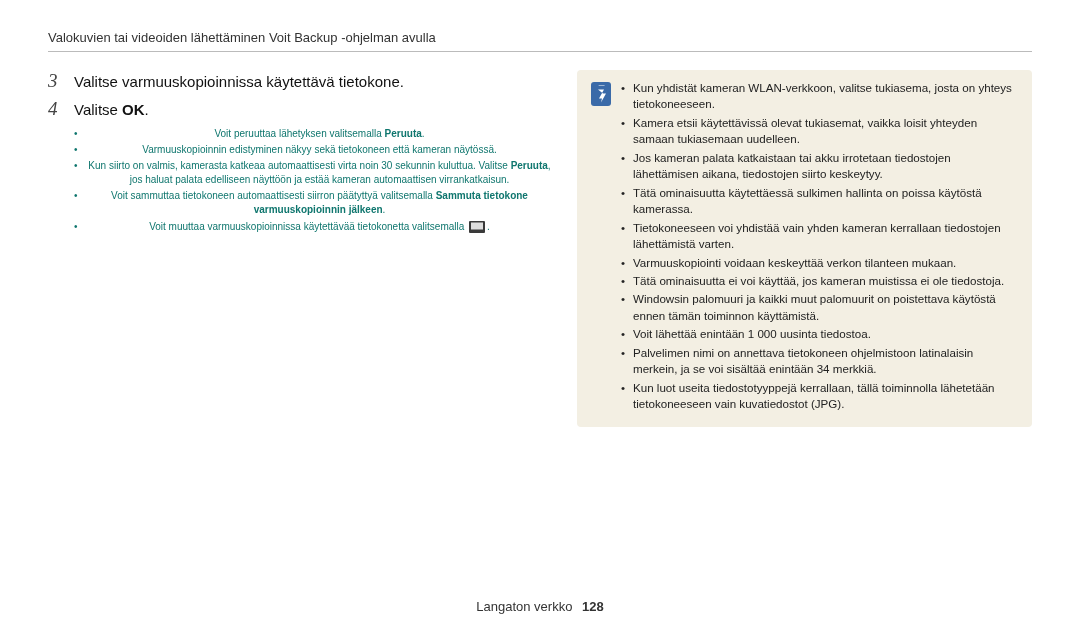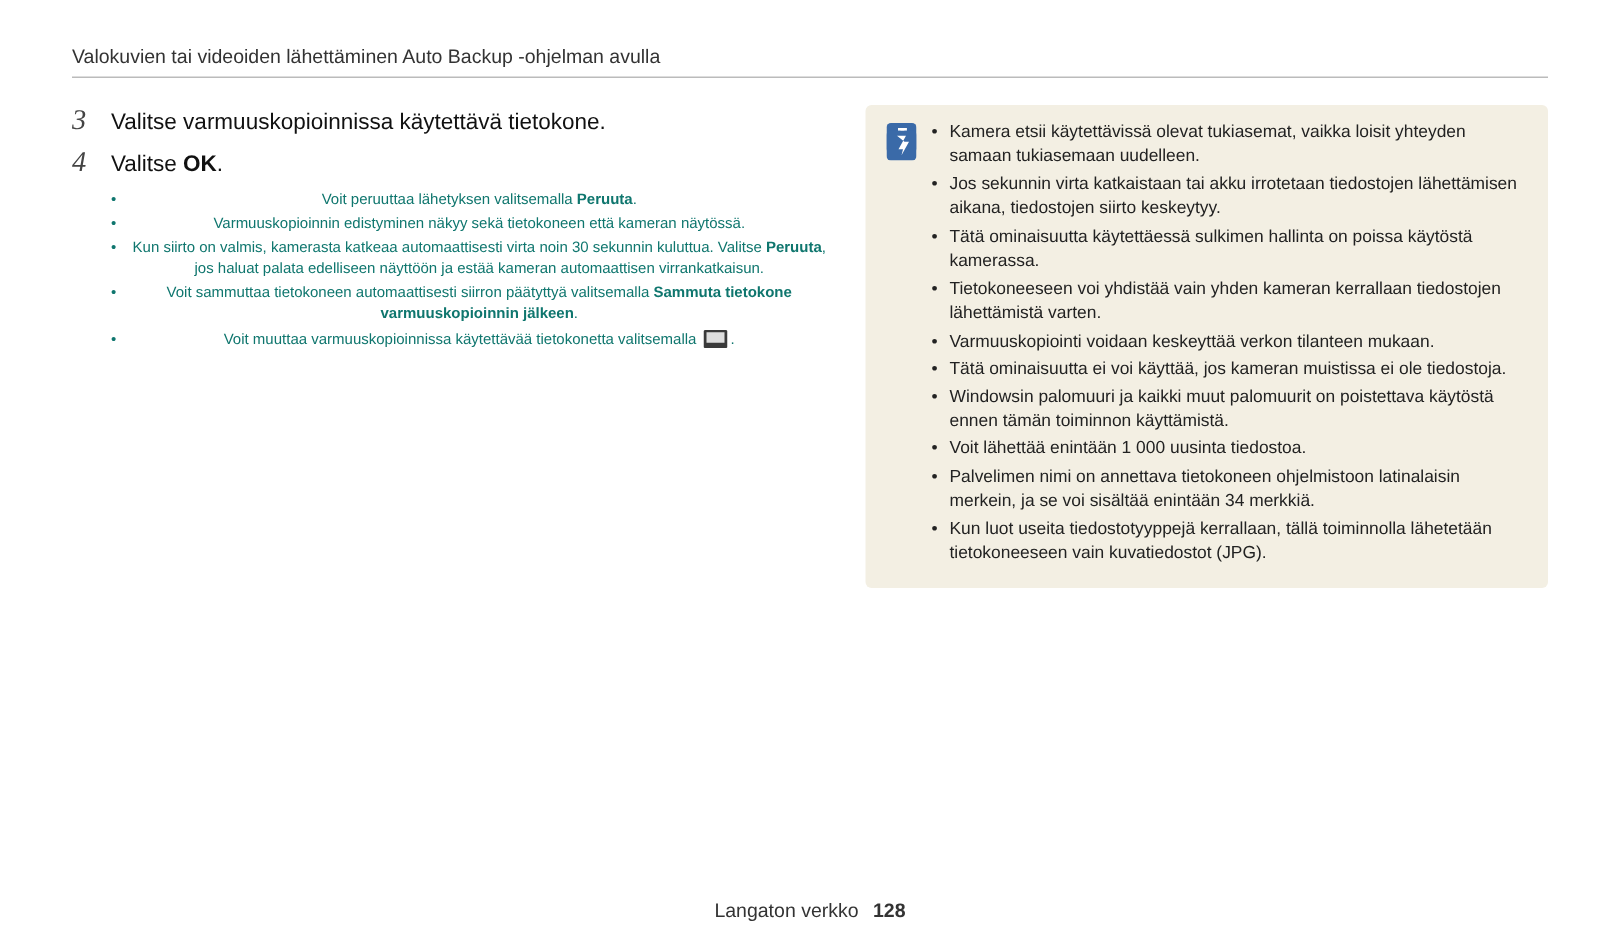--- a/index.html
+++ b/index.html
@@ -26,21 +26,21 @@
   .icon-box { flex-shrink: 0; margin-top: 2px; }
   .icon-inline { display: inline-block; vertical-align: -3px; margin: 0 2px; }
   .footer { position: absolute; bottom: 16px; left: 0; width: 1080px; text-align: center; font-size: 13px; color: #333; }
   .footer .pg { font-weight: 700; margin-left: 6px; }
 </style>
 </head>
 <body>
 
 <div class="page">
 
-  <div class="header">Valokuvien tai videoiden lähettäminen Auto Backup -ohjelman avulla</div>
+  <div class="header">Valokuvien tai videoiden lähettäminen Voit Backup -ohjelman avulla</div>
   <div class="divider"></div>
 
   <div class="cols">
     <div class="left">
 
       <div class="step">
         <div class="stepnum">3</div>
         <div class="steptext">Valitse varmuuskopioinnissa käytettävä tietokone.</div>
       </div>
 
@@ -86,22 +86,23 @@
             <polygon points="14.2,9.5 16.8,9.5 13.3,16 10.7,16" fill="#fff" opacity="0"></polygon>
           </svg>
           <svg width="20" height="20" viewBox="0 0 20 20" style="display:block;margin-top:-20px;">
             <rect x="0" y="0" width="20" height="20" rx="3" fill="#3a6aa8"></rect>
             <line x1="6" y1="4" x2="6" y2="6" stroke="#fff" stroke-width="0"></line>
             <path d="M6 3.5h6l-5 9h3l-1 4 5-9h-3z" fill="#fff" transform="translate(1,0)"></path>
           </svg>
         </div>
         <div class="notelist">
           <ul>
+            <li>Kun yhdistät kameran WLAN-verkkoon, valitse tukiasema, josta on yhteys tietokoneeseen.</li>
             <li>Kamera etsii käytettävissä olevat tukiasemat, vaikka loisit yhteyden samaan tukiasemaan uudelleen.</li>
-            <li>Jos sekunnin virta katkaistaan tai akku irrotetaan tiedostojen lähettämisen aikana, tiedostojen siirto keskeytyy.</li>
+            <li>Jos kameran palata katkaistaan tai akku irrotetaan tiedostojen lähettämisen aikana, tiedostojen siirto keskeytyy.</li>
             <li>Tätä ominaisuutta käytettäessä sulkimen hallinta on poissa käytöstä kamerassa.</li>
             <li>Tietokoneeseen voi yhdistää vain yhden kameran kerrallaan tiedostojen lähettämistä varten.</li>
             <li>Varmuuskopiointi voidaan keskeyttää verkon tilanteen mukaan.</li>
             <li>Tätä ominaisuutta ei voi käyttää, jos kameran muistissa ei ole tiedostoja.</li>
             <li>Windowsin palomuuri ja kaikki muut palomuurit on poistettava käytöstä ennen tämän toiminnon käyttämistä.</li>
             <li>Voit lähettää enintään 1 000 uusinta tiedostoa.</li>
             <li>Palvelimen nimi on annettava tietokoneen ohjelmistoon latinalaisin merkein, ja se voi sisältää enintään 34 merkkiä.</li>
             <li>Kun luot useita tiedostotyyppejä kerrallaan, tällä toiminnolla lähetetään tietokoneeseen vain kuvatiedostot (JPG).</li>
           </ul>
         </div>

